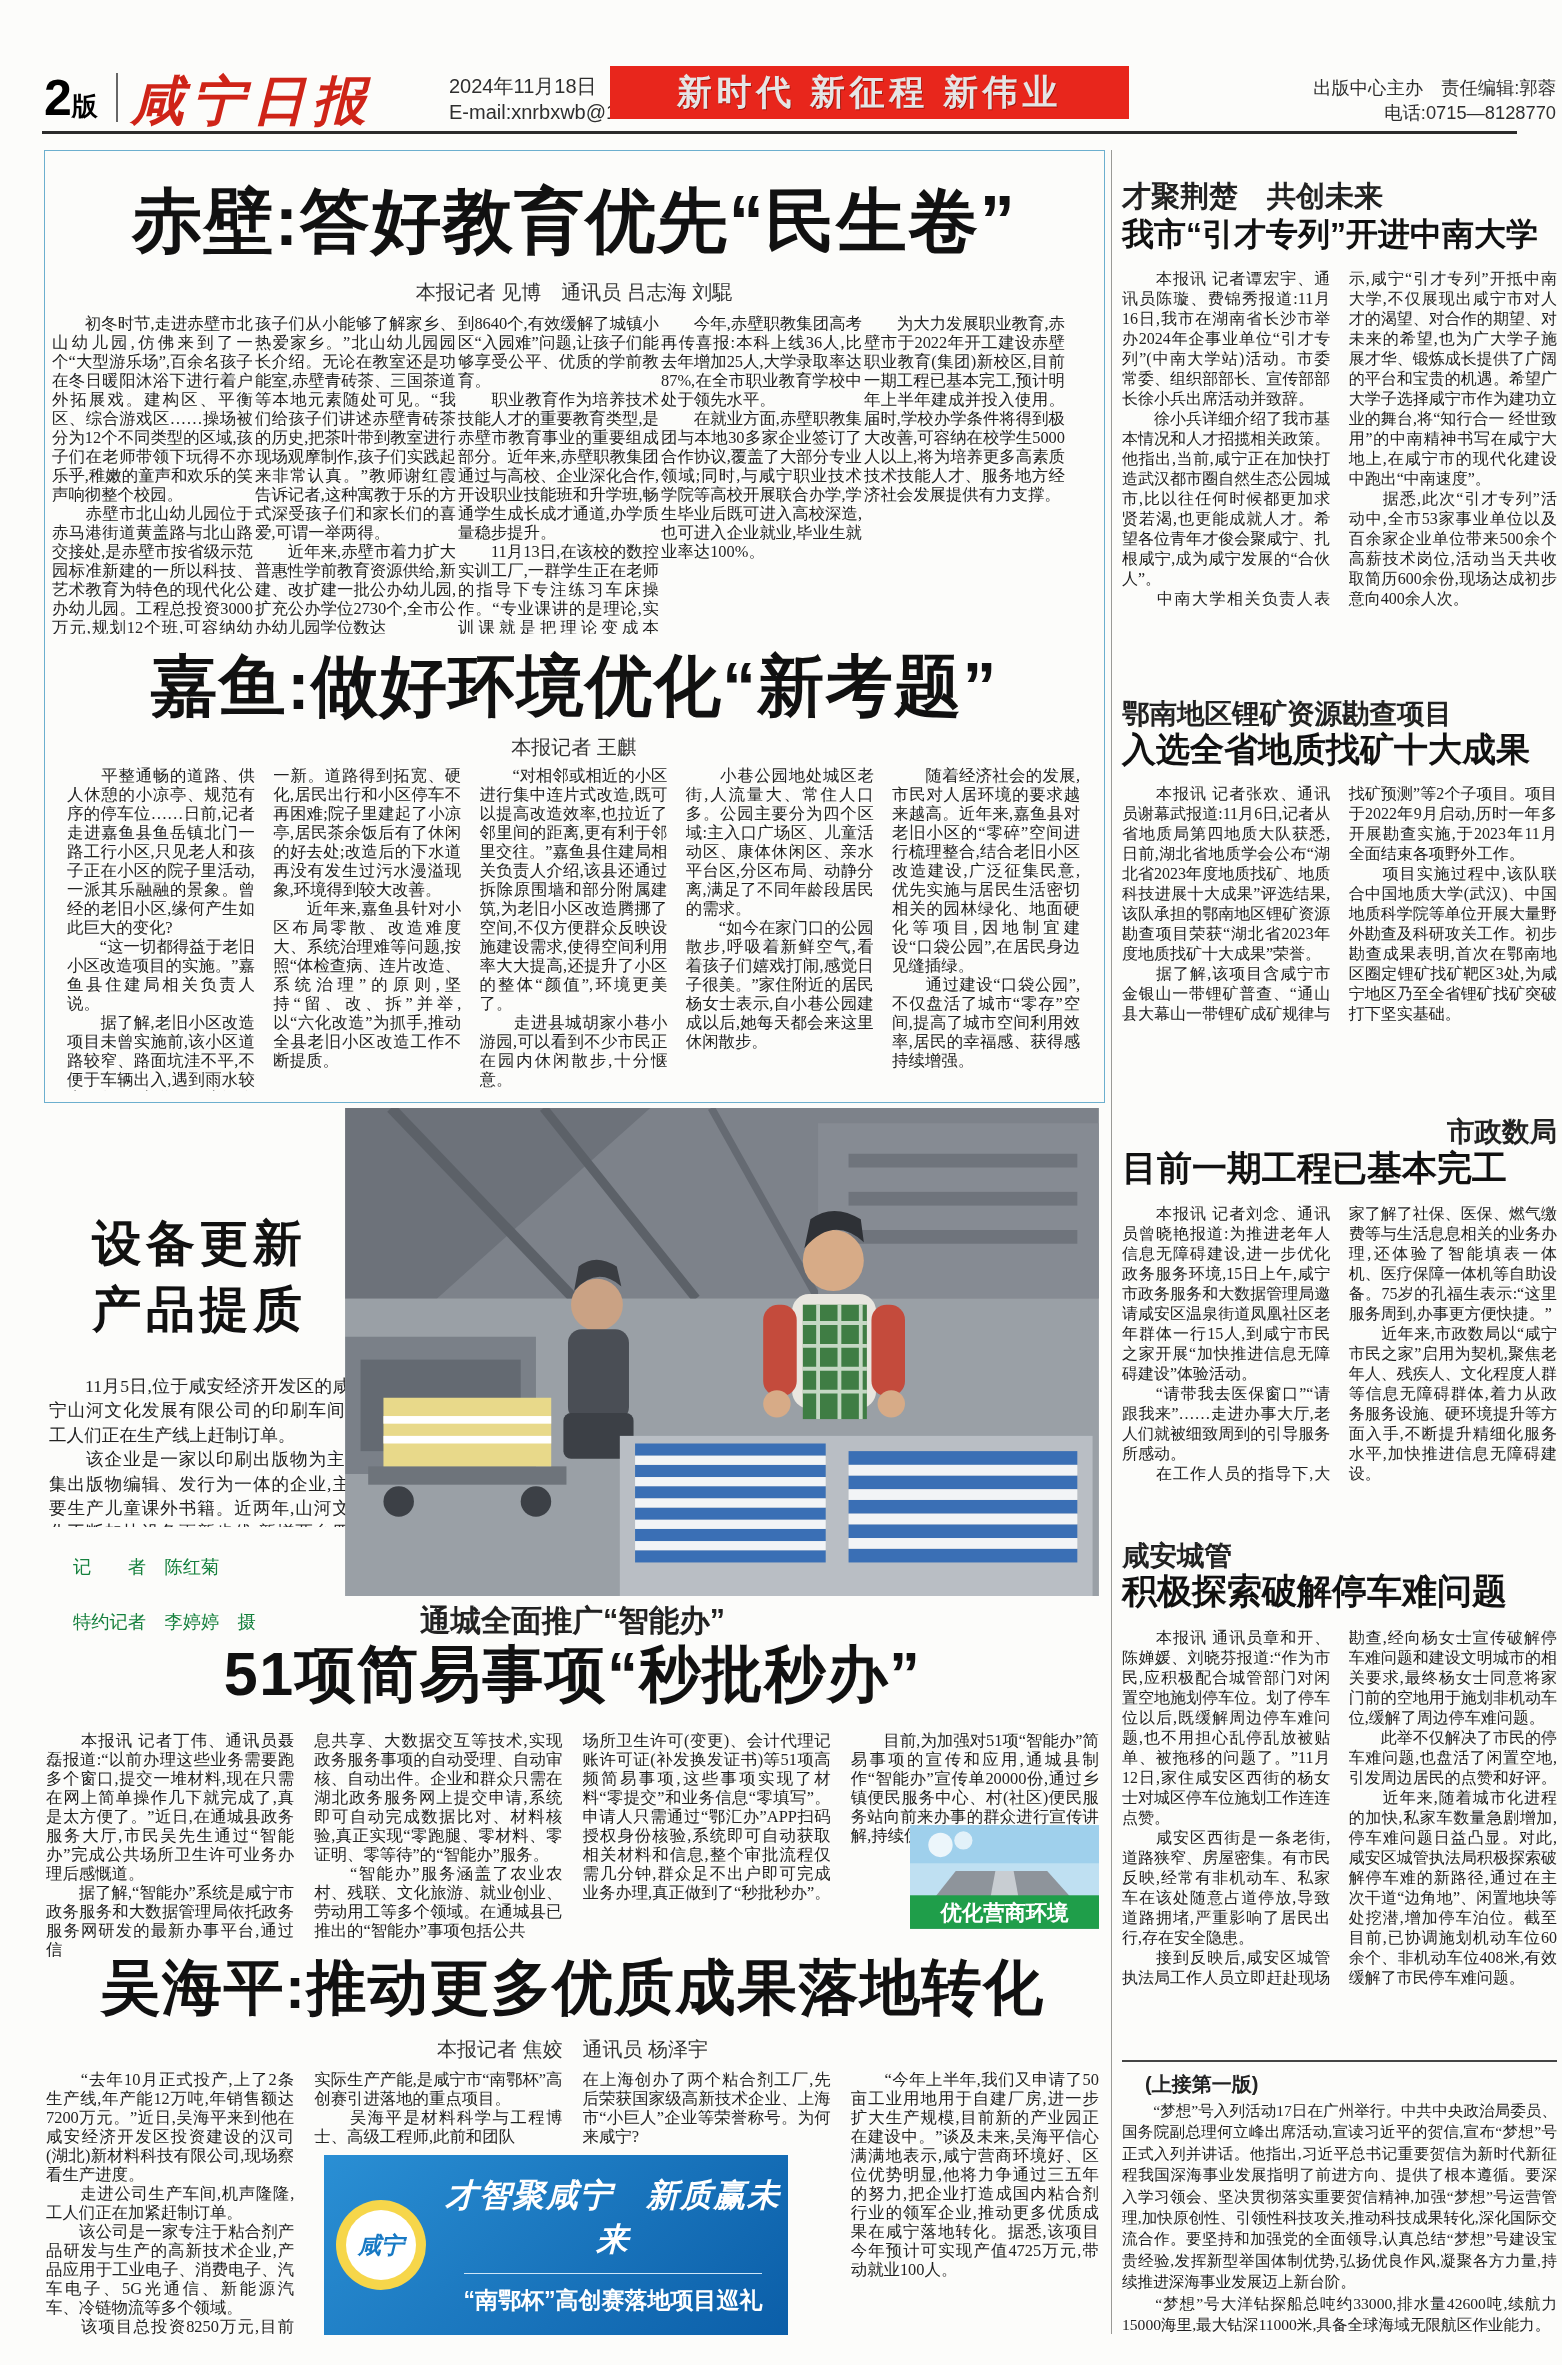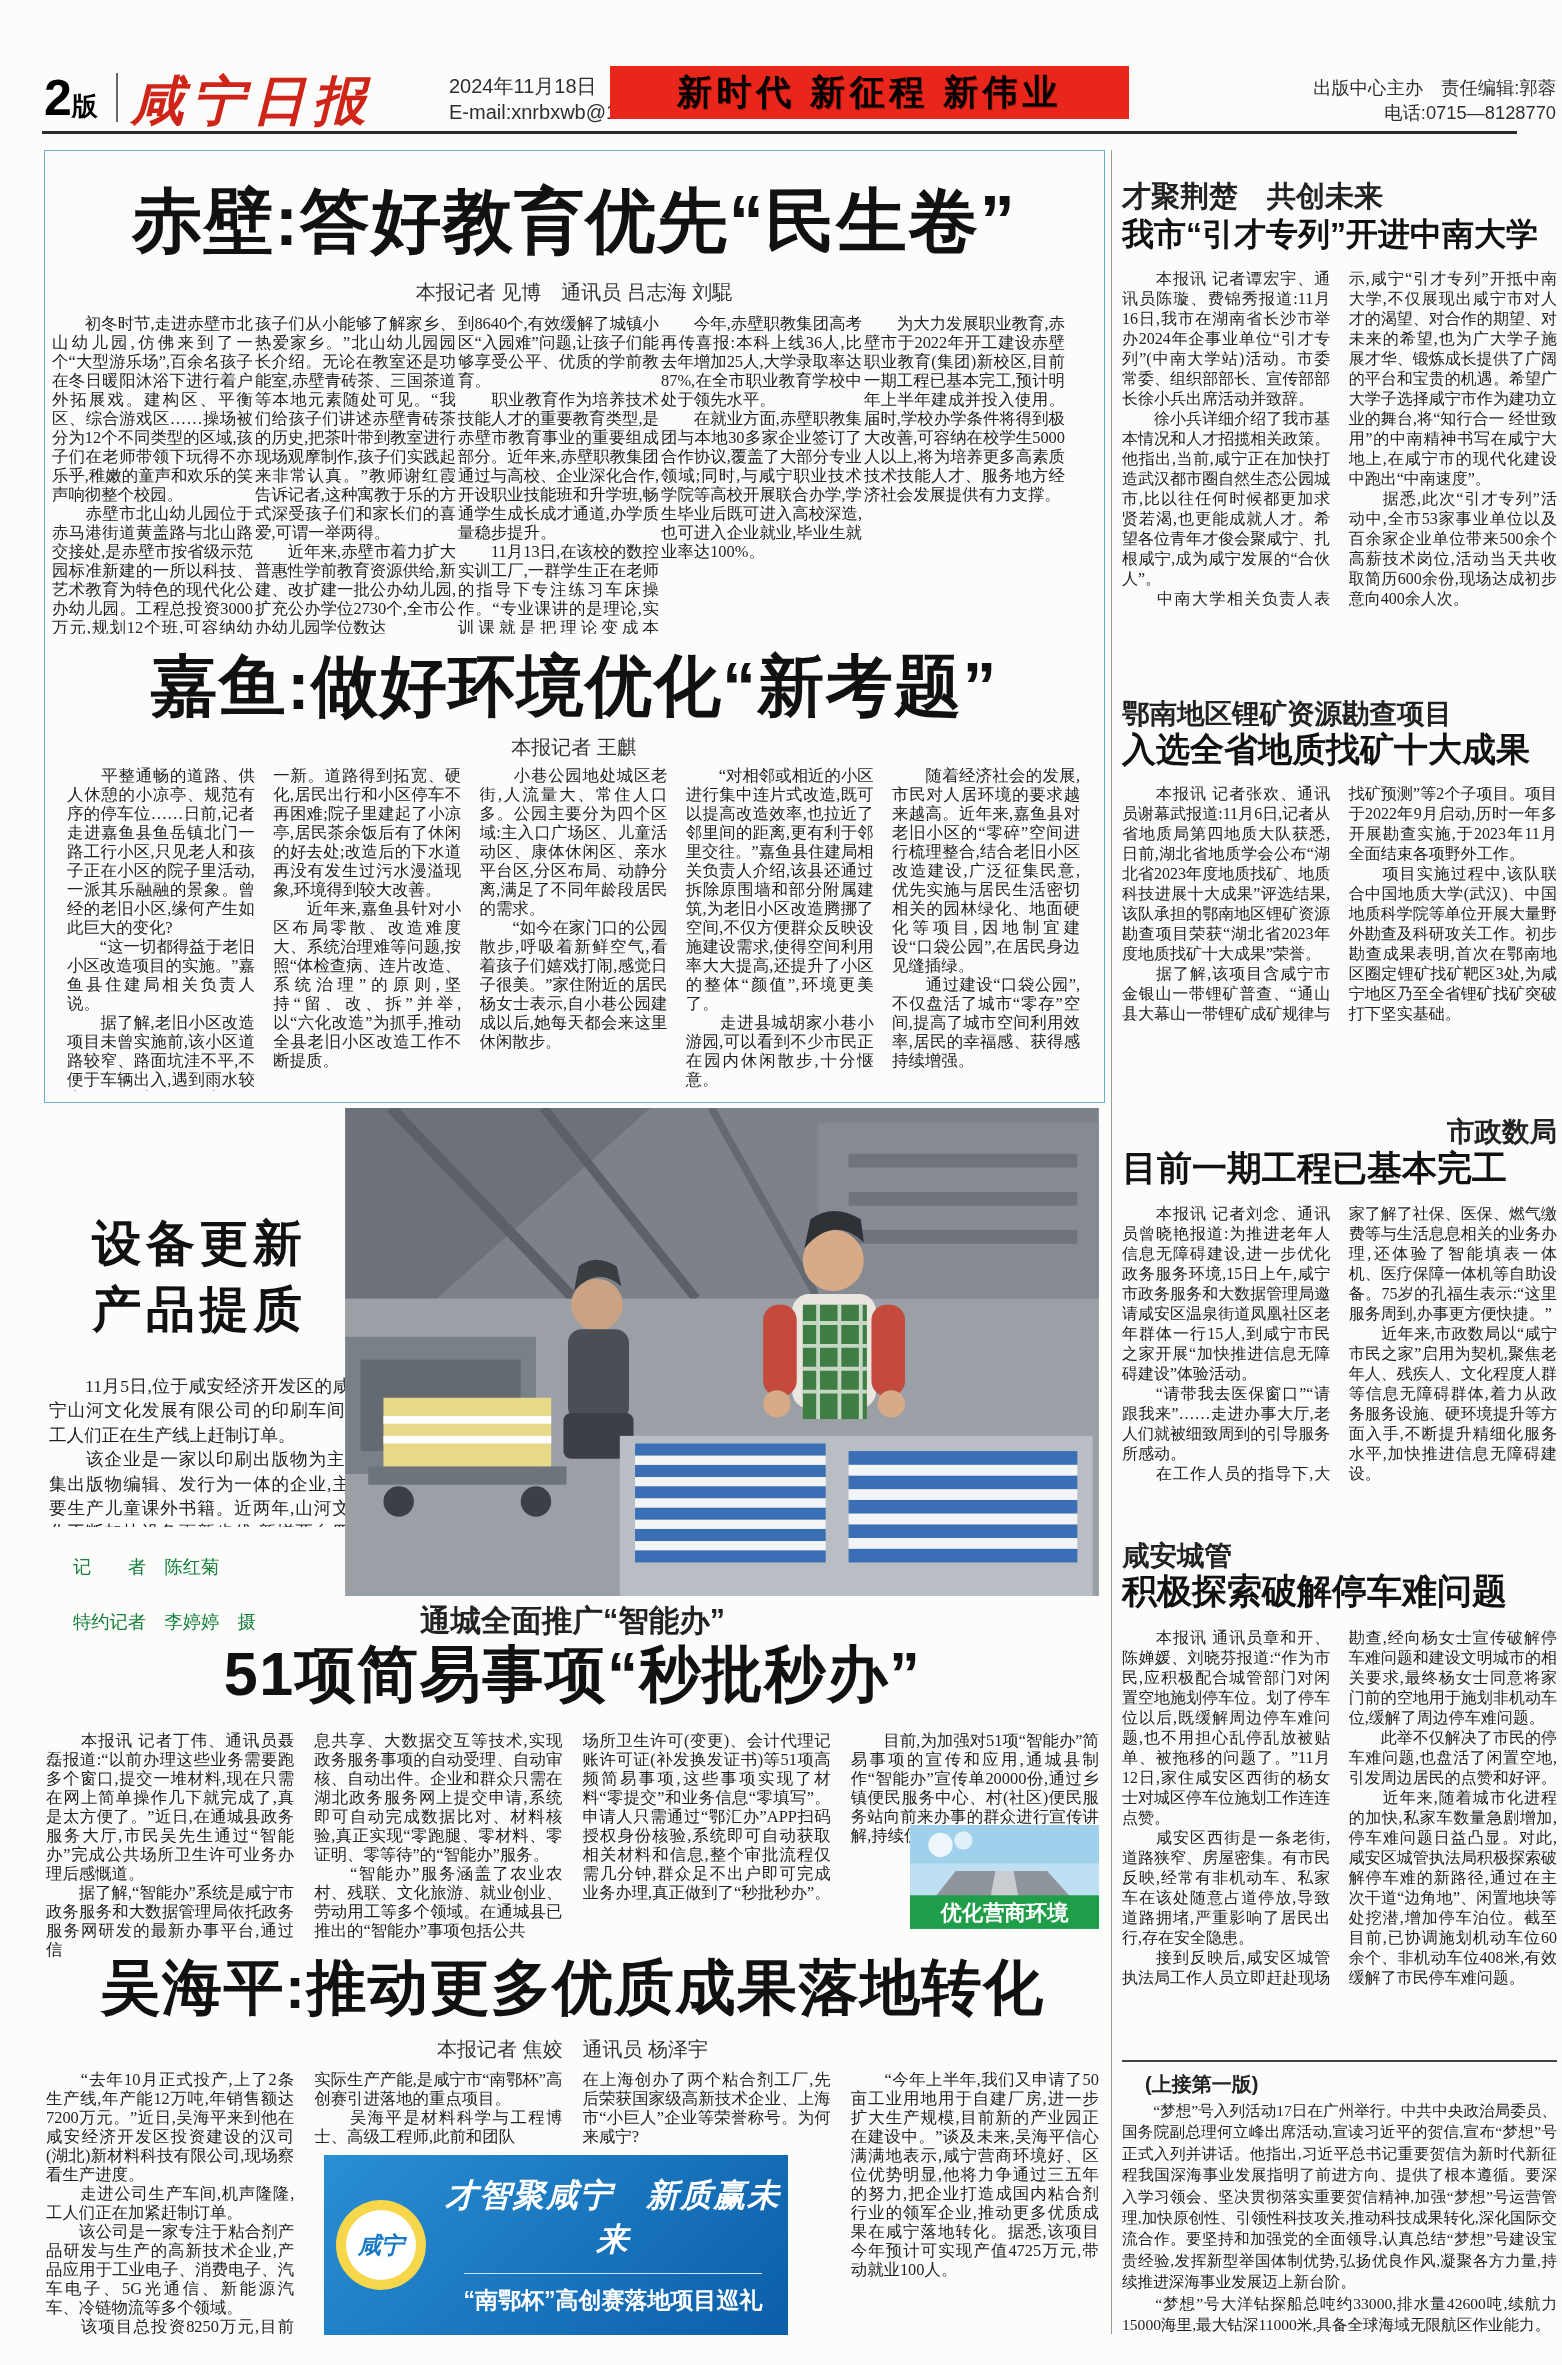--- a/index.html
+++ b/index.html
@@ -11,21 +11,21 @@
       letter-spacing:1.5px;line-height:1.1;}
   .kicker{font-family:"Liberation Sans",sans-serif;font-weight:700;color:#222;}
   .byline{font-family:"Liberation Sans",sans-serif;color:#333;text-align:center;}
   .body-text{white-space:pre-line;text-align:justify;overflow:hidden;color:#222;}
   .cols{display:flex;}
   .col{flex:1;white-space:pre-line;text-align:justify;overflow:hidden;color:#222;}
   .rule{background:#2b2b2b;}
   .vrule{background:#9a9a96;}
   .bluebox{border:1.5px solid #6cafce;}
   .red-banner{background:#e8261c;display:flex;align-items:center;justify-content:center;}
-  .red-banner span{color:#000000;font-family:"Liberation Sans",sans-serif;font-weight:900;
+  .red-banner span{color:#e5e5e5;font-family:"Liberation Sans",sans-serif;font-weight:900;
         font-size:35px;letter-spacing:4.6px;text-shadow:0.8px 0.8px 0 #a31208;}
   .masthead{color:#cf2418;font-weight:900;font-style:italic;letter-spacing:7.6px;
         font-family:"Liberation Serif",serif;}
   .credit{white-space:pre-line;color:#15803d;}
 </style>
 </head>
 <body>
 
 <div class="page">
 
@@ -69,24 +69,24 @@
 
   <div class="abs byline" style="left:69px;top:734px;width:1010px;font-size:20px;">本报记者 王麒</div>
   <div class="abs hl" style="left:69px;top:649px;width:1010px;font-size:67px;">嘉鱼:做好环境优化“新考题”</div>
   <div class="abs cols" style="left:67px;top:766px;width:1013px;height:325px;gap:18.3px;font-size:16.4px;line-height:19px;">
     <div class="col">　　平整通畅的道路、供人休憩的小凉亭、规范有序的停车位……日前,记者走进嘉鱼县鱼岳镇北门一路工行小区,只见老人和孩子正在小区的院子里活动,一派其乐融融的景象。曾经的老旧小区,缘何产生如此巨大的变化?
 　　“这一切都得益于老旧小区改造项目的实施。”嘉鱼县住建局相关负责人说。
 　　据了解,老旧小区改造项目未曾实施前,该小区道路较窄、路面坑洼不平,不便于车辆出入,遇到雨水较大天气,下水道的污水还会漫出,影响通行……小区基础设施的不完善给居民生活造成较大影响。
 　　随着项目的实施,该小区环境焕然</div>
     <div class="col">一新。道路得到拓宽、硬化,居民出行和小区停车不再困难;院子里建起了小凉亭,居民茶余饭后有了休闲的好去处;改造后的下水道再没有发生过污水漫溢现象,环境得到较大改善。
 　　近年来,嘉鱼县针对小区布局零散、改造难度大、系统治理难等问题,按照“体检查病、连片改造、系统治理”的原则,坚持“留、改、拆”并举,以“六化改造”为抓手,推动全县老旧小区改造工作不断提质。</div>
+    <div class="col">　　“对相邻或相近的小区进行集中连片式改造,既可以提高改造效率,也拉近了邻里间的距离,更有利于邻里交往。”嘉鱼县住建局相关负责人介绍,该县还通过拆除原围墙和部分附属建筑,为老旧小区改造腾挪了空间,不仅方便群众反映设施建设需求,使得空间利用率大大提高,还提升了小区的整体“颜值”,环境更美了。
+　　走进县城胡家小巷小游园,可以看到不少市民正在园内休闲散步,十分惬意。</div>
     <div class="col">　　小巷公园地处城区老街,人流量大、常住人口多。公园主要分为四个区域:主入口广场区、儿童活动区、康体休闲区、亲水平台区,分区布局、动静分离,满足了不同年龄段居民的需求。
 　　“如今在家门口的公园散步,呼吸着新鲜空气,看着孩子们嬉戏打闹,感觉日子很美。”家住附近的居民杨女士表示,自小巷公园建成以后,她每天都会来这里休闲散步。</div>
-    <div class="col">　　“对相邻或相近的小区进行集中连片式改造,既可以提高改造效率,也拉近了邻里间的距离,更有利于邻里交往。”嘉鱼县住建局相关负责人介绍,该县还通过拆除原围墙和部分附属建筑,为老旧小区改造腾挪了空间,不仅方便群众反映设施建设需求,使得空间利用率大大提高,还提升了小区的整体“颜值”,环境更美了。
-　　走进县城胡家小巷小游园,可以看到不少市民正在园内休闲散步,十分惬意。</div>
     <div class="col">　　随着经济社会的发展,市民对人居环境的要求越来越高。近年来,嘉鱼县对老旧小区的“零碎”空间进行梳理整合,结合老旧小区改造建设,广泛征集民意,优先实施与居民生活密切相关的园林绿化、地面硬化等项目,因地制宜建设“口袋公园”,在居民身边见缝插绿。
 　　通过建设“口袋公园”,不仅盘活了城市“零存”空间,提高了城市空间利用效率,居民的幸福感、获得感持续增强。</div>
   </div>
 
   <div class="abs hl" style="left:50px;top:1210px;width:299px;font-size:49px;line-height:1.35;letter-spacing:4.6px;">
     <div>设备更新</div>
     <div>产品提质</div>
   </div>
   <div class="abs body-text" style="left:49px;top:1374px;width:301px;height:153px;font-size:17.6px;line-height:24.4px;"><span>　　11月5日,位于咸安经济开发区的咸宁山河文化发展有限公司的印刷车间,工人们正在生产线上赶制订单。</span>
 <span>　　该企业是一家以印刷出版物为主,集出版物编辑、发行为一体的企业,主要生产儿童课外书籍。近两年,山河文化不断加快设备更新步伐,新增两台四色海德堡平板印刷机,订单式生产精品图书。今年1至10月,精装线产值1500万元,同比提升20%。</span></div>

